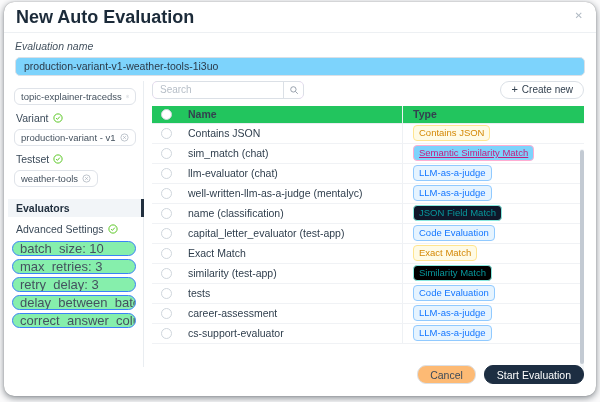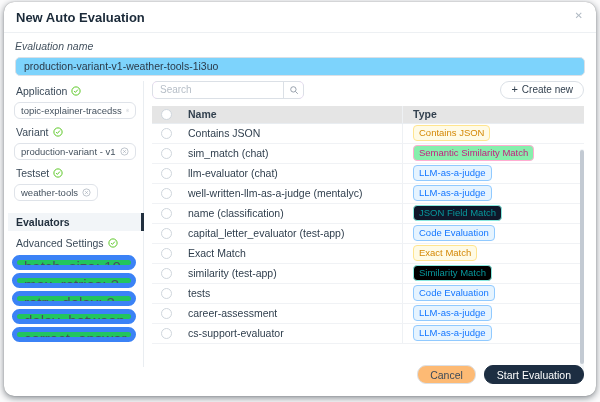--- a/index.html
+++ b/index.html
@@ -7,54 +7,54 @@
 
   .modal {
     position:absolute; left:4px; top:2px; width:592px; height:394px;
     background:#fff; border-radius:10px;
     box-shadow:0 2px 7px rgba(10,20,30,.5), 0 0 1px rgba(0,0,0,.4);
     overflow:hidden;
   }
 
   
   .modal-header { position:relative; height:31px; border-bottom:1px solid #edf0f3; display:flex; align-items:center; padding:0 12px; }
-  .modal-title { font-size:13px; font-weight:700; color:#1b2a39; }
+  .modal-title { font-size:18px; font-weight:700; color:#1b2a39; }
   .close-btn { position:absolute; right:13px; top:9px; font-size:10px; color:#b0b9c3; cursor:pointer; line-height:1; }
 
   
   .name-block { padding:7px 11px 0 11px; }
   .name-label { display:block; font-size:10.5px; color:#44525f; margin-bottom:4px;font-style:italic; }
   .name-input { width:100%; height:19px; border:1px solid #dbe0e6; border-radius:5px; padding:0 8px; font-size:10.5px; color:#2b3a49; font-family:"Liberation Sans",sans-serif; outline:none; background:#7dd3fc; }
 
   
   .panes { display:flex; margin-top:5px; height:286px; }
   .sidebar { width:140px; flex:0 0 140px; border-right:1px solid #e9edf1; padding-top:5px; }
   .side-section { margin-bottom:8px; }
   .side-label-row { display:flex; align-items:center; gap:4px; margin:0 0 3px 12px; height:11px; }
   .side-label { font-size:10.5px; color:#3b4a59; }
   .side-tag { display:inline-flex; align-items:center; gap:4px; margin-left:10px; max-width:122px; border:1px solid #dfe3e9; border-radius:6px; background:#fff; padding:2px 6px; font-size:9.5px; color:#45525f; white-space:nowrap; overflow:hidden; }
   .evaluators-bar { position:relative; margin:12px 0 7px 4px; height:18px; background:#f2f5f8; display:flex; align-items:center; padding-left:8px; font-size:10.5px; font-weight:700; color:#22303f; }
   .evaluators-bar::after { content:""; position:absolute; right:-1px; top:0; bottom:0; width:3px; background:#22303f; }
   .adv-list { margin-top:6px; }
-  .adv-pill { width:124px; margin:0 0 3px 8px; border:5px solid #3b82f6; border-radius:9px; background:#22c55e; padding:2px 7px; font-size:15px; color:#44525f; white-space:nowrap; overflow:hidden; height:15px; line-height:10px; }
+  .adv-pill { width:124px; margin:0 0 3px 8px; border:1px solid #3b82f6; border-radius:9px; background:#86efac; padding:2px 7px; font-size:13px; color:#44525f; white-space:nowrap; overflow:hidden; height:15px; line-height:10px; }
 
   
   .main { flex:1; padding:0 12px 0 8px; position:relative; }
   .toolbar { display:flex; justify-content:space-between; align-items:center; height:18px; margin-bottom:7px; }
   .search-box { display:flex; align-items:stretch; width:152px; height:18px; border:1px solid #dbe0e6; border-radius:5px; overflow:hidden; background:#f0abfc; }
   .search-input { flex:1; border:none; outline:none; padding:0 7px; font-size:10px; color:#2b3a49; font-family:"Liberation Sans",sans-serif; min-width:0; }
   .search-input::placeholder { color:#b6bec7; }
   .search-suffix { width:20px; border-left:1px solid #dbe0e6; display:flex; align-items:center; justify-content:center; cursor:pointer; background:#fff; }
   .create-btn { display:inline-flex; align-items:center; gap:4px; height:18px; padding:0 10px; border:1px solid #dbe0e6; border-radius:9px; background:#fff; font-size:10px; color:#33414f; cursor:pointer; }
   .plus-glyph { font-size:11px; line-height:1; color:#33414f; }
 
   
   .etable { position:relative; }
   .thead, .trow { display:flex; align-items:center; }
-  .thead { height:18px; background:#e5e5e5; border-bottom:1px solid #e9edf1; }
+  .thead { height:18px; background:#22c55e; border-bottom:1px solid #e9edf1; }
   .trow { height:20px; border-bottom:1px solid #f0f2f5; background:#fff; }
   .col-cb { flex:0 0 28px; display:flex; align-items:center; justify-content:center; height:100%; }
   .col-name { flex:0 0 223px; padding-left:8px; font-size:10.5px; color:#2f3e4d; border-right:1px solid #eef1f4; height:100%; display:flex; align-items:center; white-space:nowrap; overflow:hidden; }
   .col-type { flex:1; padding-left:10px; display:flex; align-items:center; height:100%; }
   .thead .col-name, .thead .col-type { font-weight:700; color:#33414f; font-size:10.5px; }
   .cb { width:11px; height:11px; border:1px solid #cfd6dd; border-radius:50%; background:#fff; display:inline-block; cursor:pointer; }
   .badge { display:inline-block; border:1px solid; border-radius:4px; padding:1px 5px; font-size:9.5px; line-height:12px; white-space:nowrap; }
 
   
   .vscroll { position:absolute; right:0px; top:43px; width:4px; height:222px; background:#f1f4f7; border-radius:2px; }
@@ -78,27 +78,20 @@
 
   <div class="name-block">
     <label class="name-label">Evaluation name</label>
     <input class="name-input" value="production-variant-v1-weather-tools-1i3uo" style="">
   </div>
 
   <div class="panes">
     <div class="sidebar">
 
       <div class="side-section">
-        <div class="side-label-row">
-          <span class="side-label">Application</span>
-          <svg viewBox="0 0 16 16" width="10" height="10">
-              <circle cx="8" cy="8" r="6.6" fill="none" stroke="#52c41a" stroke-width="1.5"></circle>
-              <path d="M5 8.2l2 2 4-4.5" fill="none" stroke="#52c41a" stroke-width="1.5"></path>
-            </svg>
-        </div>
         <span class="side-tag">
           <span>topic-explainer-tracedss</span>
           <svg viewBox="0 0 16 16" width="9" height="9">
               <circle cx="8" cy="8" r="6.4" fill="none" stroke="#a7b0ba" stroke-width="1.3"></circle>
               <path d="M5.7 5.7l4.6 4.6M10.3 5.7l-4.6 4.6" stroke="#a7b0ba" stroke-width="1.3"></path>
             </svg>
         </span>
       </div>
 
       <div class="side-section">
@@ -190,21 +183,21 @@
               <div class="col-type">
                 <span class="badge" style="background: rgb(255, 251, 230); border-color: rgb(255, 229, 143); color: rgb(212, 136, 6);">Contains JSON</span>
               </div>
             </div>
             <div class="trow">
               <div class="col-cb">
                 <span class="cb"></span>
               </div>
               <div class="col-name">sim_match (chat)</div>
               <div class="col-type">
-                <span class="badge" style="background: #86efac; border-color: rgb(255, 173, 210); color: rgb(196, 29, 127);">Semantic Similarity Match</span>
+                <span class="badge" style="background: #7dd3fc; border-color: rgb(255, 173, 210); color: rgb(196, 29, 127); text-decoration: underline;">Semantic Similarity Match</span>
               </div>
             </div>
             <div class="trow">
               <div class="col-cb">
                 <span class="cb"></span>
               </div>
               <div class="col-name">llm-evaluator (chat)</div>
               <div class="col-type">
                 <span class="badge" style="background: rgb(230, 244, 255); border-color: rgb(145, 202, 255); color: rgb(22, 119, 255);">LLM-as-a-judge</span>
               </div>

